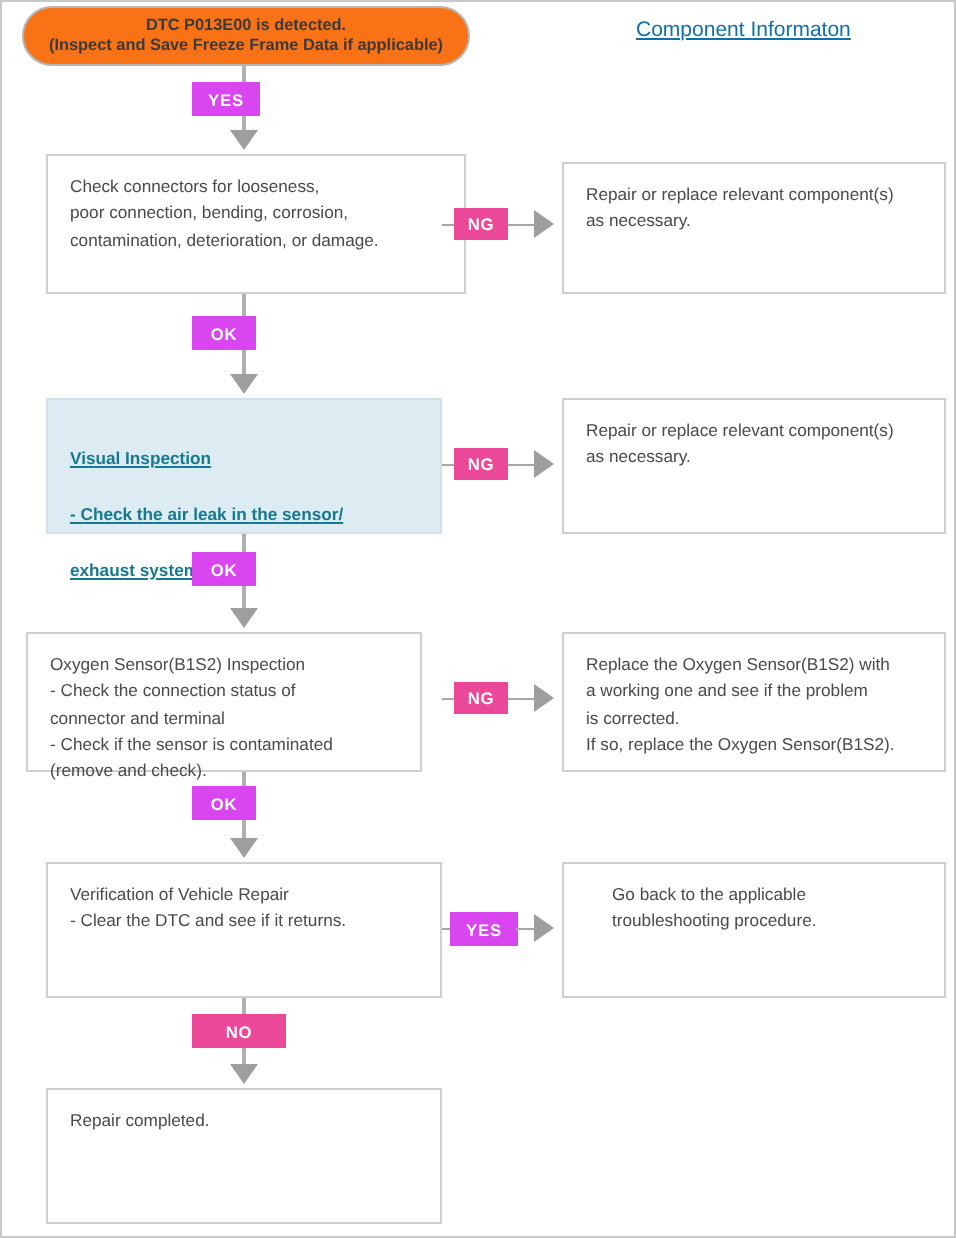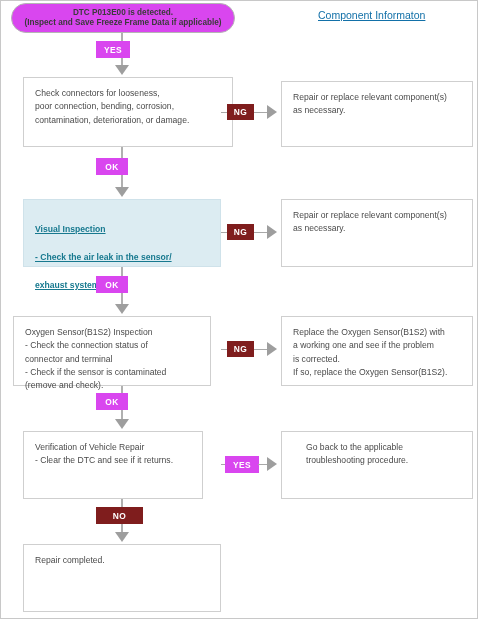--- a/index.html
+++ b/index.html
@@ -19,21 +19,21 @@
 
   
   .node { position: absolute; }
 
   
   .start-pill {
     left: 10px; top: 2px;
     width: 224px; height: 30px;
     border: 1px solid #b5b5b5;
     border-radius: 15px;
-    background: #d946ef;
+    background: #f97316;
     display: flex;
     flex-direction: column;
     align-items: center;
     justify-content: center;
     line-height: 1.25;
   }
   .start-pill div {
     font-size: 8.2px;
     color: #3a3a3a;
     text-align: center;
@@ -76,21 +76,21 @@
     display: block;
     text-decoration: underline;
     cursor: pointer;
     color: #17798f;
   }
 
   
   #box-connectors { left: 22px;  top: 76px;  width: 210px; height: 70px; }
   #box-visual     { left: 22px;  top: 198px; width: 198px; height: 68px; }
   #box-oxygen     { left: 12px;  top: 315px; width: 198px; height: 70px; }
-  #box-verify     { left: 22px;  top: 430px; width: 180px; height: 68px; }
+  #box-verify     { left: 22px;  top: 430px; width: 198px; height: 68px; }
   #box-complete   { left: 22px;  top: 543px; width: 198px; height: 68px; }
 
   
   #box-r1 { left: 280px; top: 80px;  width: 192px; height: 66px; }
   #box-r2 { left: 280px; top: 198px; width: 192px; height: 68px; }
   #box-r3 { left: 280px; top: 315px; width: 192px; height: 70px; }
   #box-r4 { left: 280px; top: 430px; width: 192px; height: 68px; padding-left: 24px; }
 
   
   .vline {
@@ -129,21 +129,21 @@
     font-size: 8.4px;
     font-weight: bold;
     color: #ffffff;
     letter-spacing: 0.4px;
     display: flex;
     align-items: center;
     justify-content: center;
     text-align: center;
   }
   .badge.green { background: #d946ef; }
-  .badge.red   { background: #7f1d1d; }
+  .badge.red   { background: #ec4899; }
 </style>
 </head>
 <body>
 
 <div id="page">
 
   <div class="node start-pill">
     <div>DTC P013E00 is detected.</div>
     <div>(Inspect and Save Freeze Frame Data if applicable)</div>
   </div>

